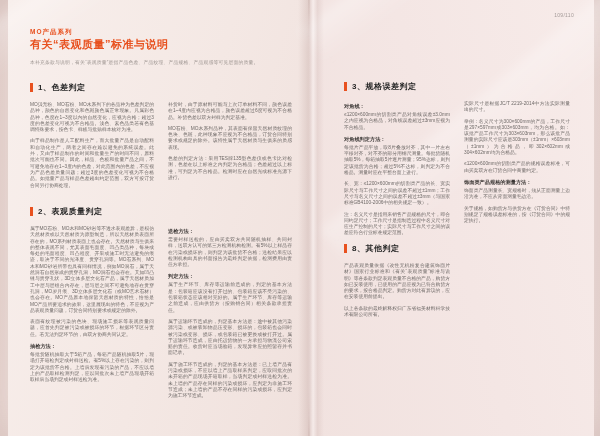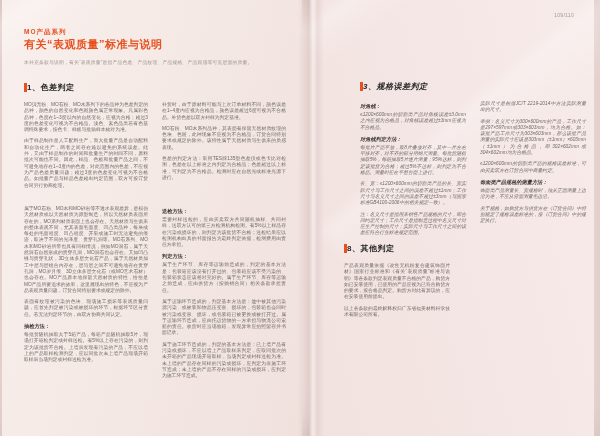--- a/index.html
+++ b/index.html
@@ -6,21 +6,21 @@
   html,body { width:600px; height:436px; overflow:hidden; }
   body { font-family:"Liberation Sans","DejaVu Sans",sans-serif; }
 
   .spread {
     position:relative; width:600px; height:436px;
     background:linear-gradient(100deg,#ecdcd8 0%,#f4e7e3 40%,#f2e3e0 70%,#eddedb 100%);
     box-shadow:inset 0 0 40px rgba(150,110,105,.28);
     overflow:hidden;
   }
   .page { position:absolute; top:0; height:436px; }
-  .page-left  { left:2px;  width:300px; background:linear-gradient(105deg,#f8efec 0%,#f4e8e4 55%,#f0e1dd 100%); }
+  .page-left  { left:8px;  width:300px; background:linear-gradient(105deg,#f8efec 0%,#f4e8e4 55%,#f0e1dd 100%); }
   .page-right { left:310px; width:284px; background:linear-gradient(255deg,#f7ebe9 0%,#f4e6e4 50%,#f1e2df 100%); }
 
   .fold {
     position:absolute; left:298px; top:0; width:26px; height:436px; z-index:3;
     background:linear-gradient(90deg,rgba(150,110,105,0) 0%,rgba(150,110,105,.20) 42%,rgba(255,255,255,.30) 58%,rgba(150,110,105,.12) 75%,rgba(150,110,105,0) 100%);
   }
   .ray { position:absolute; pointer-events:none; filter:blur(5px); z-index:1; }
   .ray2 { left:300px; top:40px; width:460px; height:40px; transform:rotate(-36deg); transform-origin:left top;
           background:linear-gradient(180deg,rgba(255,255,255,.35),rgba(255,255,255,0)); }
   .ray3 { left:320px; top:240px; width:420px; height:60px; transform:rotate(-40deg); transform-origin:left top;
@@ -31,24 +31,24 @@
   .content { position:absolute; z-index:2; }
 
   .series-label { top:28px; left:22px; font-size:6.5px; font-weight:600; letter-spacing:1px; color:var(--accent,#e8511f); }
   .page-title   { top:37px; left:22px; font-size:11px; font-weight:bold; color:var(--accent,#e8511f); letter-spacing:.5px; }
   .page-subtitle{ top:59px; left:22px; font-size:4.8px; color:#9c9490; letter-spacing:.2px; }
   .page-number  { top:12px; right:20px; font-size:5px; color:#a39a98; letter-spacing:.3px; }
 
   .sec { position:absolute; z-index:2; }
   .l-sec1 { top:82px;  left:22px; width:262px; }
   .l-sec2 { top:206px; left:22px; width:262px; }
-  .r-sec3 { top:81px;  left:50px; width:226px;font-style:italic; }
+  .r-sec3 { top:81px;  left:34px; width:226px; }
   .r-sec4 { top:243px; left:34px; width:226px; }
 
-  .sec-head { display:flex; align-items:center; margin-bottom:9px; }
+  .sec-head { display:flex; align-items:center; gap:5px; margin-bottom:9px; }
   .bar { width:3px; height:9px; background:var(--accent,#e8511f); display:inline-block; }
   .sec-title { font-size:8px; font-weight:bold; color:#262626; letter-spacing:.5px; }
 
   .cols { display:flex; gap:14px; }
   .col { flex:1 1 0; min-width:0; }
 
   .para { font-size:4.8px; line-height:6.3px; color:#6f6a68; text-align:justify; margin-bottom:5px; }
   .subhead { font-size:5.2px; line-height:7px; font-weight:bold; color:#3a3634; margin:2px 0 2px; }
 </style>
 </head>
@@ -73,20 +73,24 @@
             <p class="para">由于样品制作是人工配料生产，而大批量产品是自动配料和自动化生产，两者之间存在难以避免的系统误差。此外，又由于样品制作的时间和批量生产的时间不同，原料批次可能也不同。因此，样品、色板和批量产品之间，不可避免地存在1~3度内的色差，对此范围内的色差，不应视为产品色差质量问题；超过3度的色差变化可视为不合格品。如批量产品与样品色差超出约定范围，双方可按订货合同另行协商处理。</p>
           </div>
           <div class="col">
             <p class="para">补货时，由于原材料可能与上次订单材料不同，颜色误差在1~4度内应视为合格品，颜色误差超过6度可视为不合格品。补货色差以双方封样为判定基准。</p>
             <p class="para">MO石粉、MO木系列品种，其表面有保留天然材质纹理的色块、色斑，此种现象不应视为不合格品，订货合同特别要求或规定的除外。该特性属于天然材质与生俱来的质感表现。</p>
             <p class="para">色差的判定方法：采用TES牌135型色差仪或色卡比对检测，色差在以上标准之内判定为合格品；色差超过以上标准，可判定为不合格品。检测时应在自然光或标准光源下进行。</p>
           </div>
         </div>
       </div>
     <div class="sec l-sec2">
+        <div class="sec-head">
+          <span class="bar"></span>
+          <h2 class="sec-title">2、表观质量判定</h2>
+        </div>
         <div class="cols">
           <div class="col">
             <p class="para">属于MO石粉、MO木和MO砂岩等不透水表观差异，是模仿天然材质或以天然材质为原型制造，所以天然材质表面所存在的，MO系列材质表面上也会存在。天然材质与生俱来的整体表观不同，尤其表面毛面度、凹凸类品种，每块或每处的毛面程度、凹凸程度、开采或施工时无法避免的痕迹，取决于不同的光泽度、贯穿孔洞等。MO石系列、MO木和MO砂岩所带也具有同样情况，例如MO洞石，属于天然洞石自然形成的贯穿孔洞，MO洞石也会存在。又如凹凸缝与贯穿孔状，3D立体多层文化石产品，属于天然材质加工中层与层组合内存在，层与层之间不可避免地存在贯穿孔洞，MO岁月痕、3D立体多层文化石（或MO艺术石材）也会存在。MO产品原本地保留天然材质的特性，恰恰是MO产品所要追求的效果，这里展现出的特色，不应视为产品表观质量问题，订货合同特别要求或规定的除外。</p>
             <p class="para">表面有纹理被污染的色块、现场施工损坏等表观质量问题，应首先判定被污染或被损坏的环节，根据环节区分责任。若无法判定环节的，由双方协商共同认定。</p>
             <div class="subhead">抽检方法：</div>
             <p class="para">每批货随机抽取大于5箱产品，每箱产品随机抽取5片，现场打开箱检判定或封样送检。有5%以上存在污染的，则判定为该批货不合格。上墙后发现有污染的产品，不应以墙上的产品取样检测判定，应以同批次未上墙产品现场开箱取样后当场判定或封样送检为准。</p>
           </div>
           <div class="col">
             <div class="subhead">送检方法：</div>
             <p class="para">需要封样送检的，应由买卖双方共同随机抽样、共同封样，送双方认可的第三方检测机构检测。有5%以上样品存在污染或损坏的，则判定为该批货不合格；送检结果应以检测机构出具的书面报告为最终判定依据，检测费用由责任方承担。</p>

